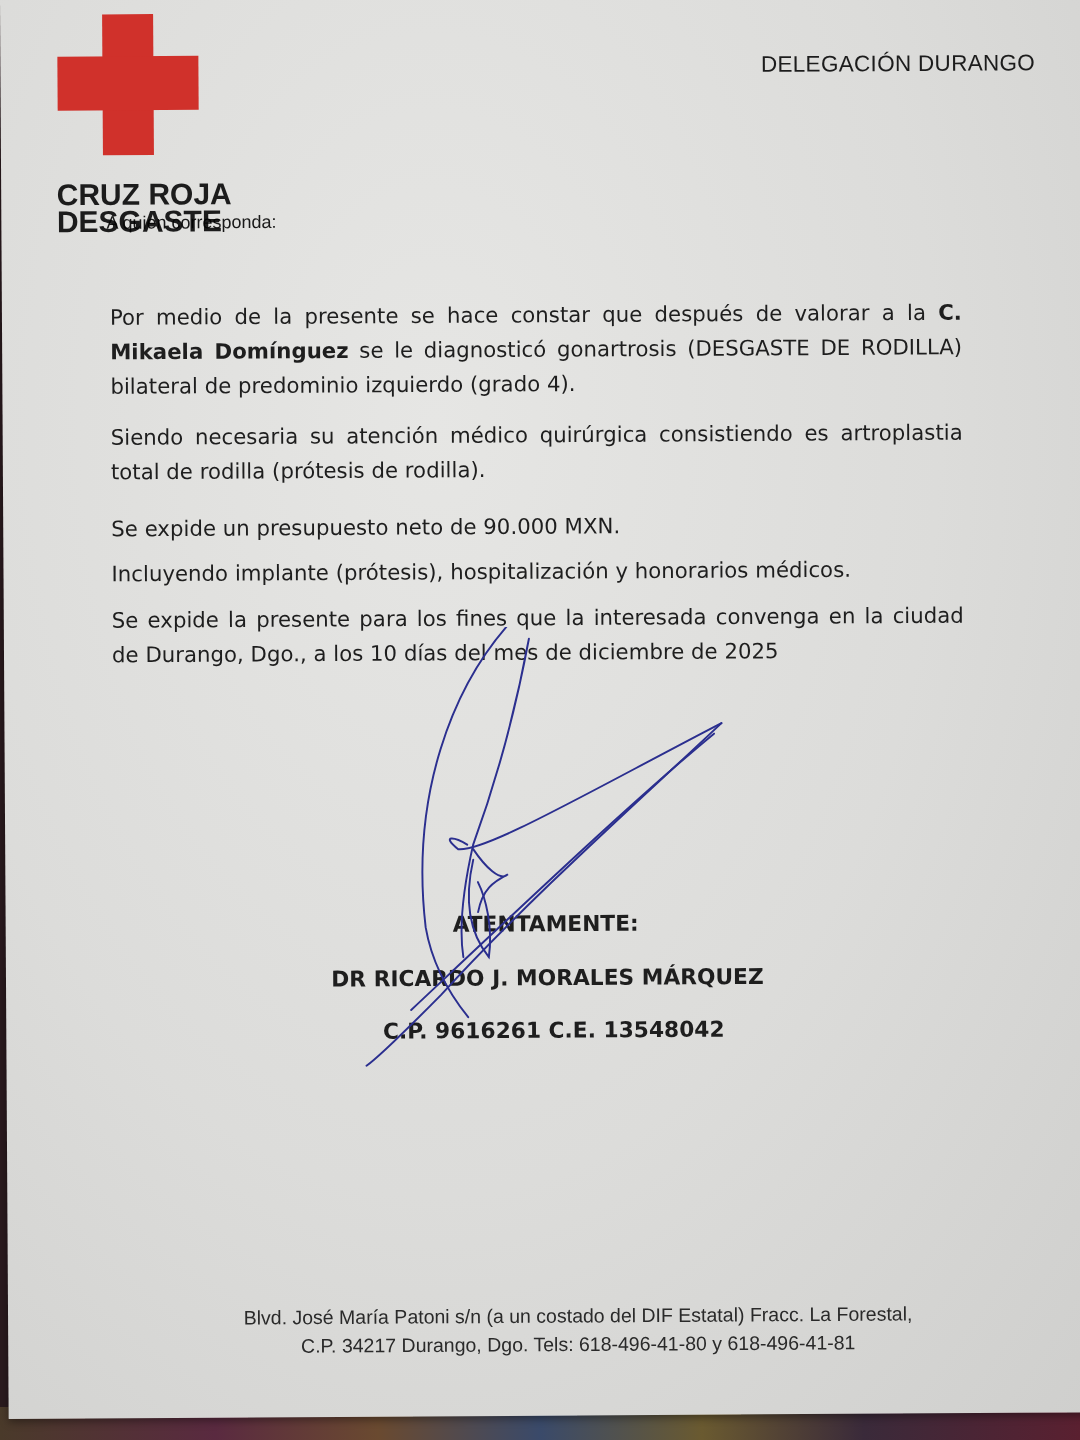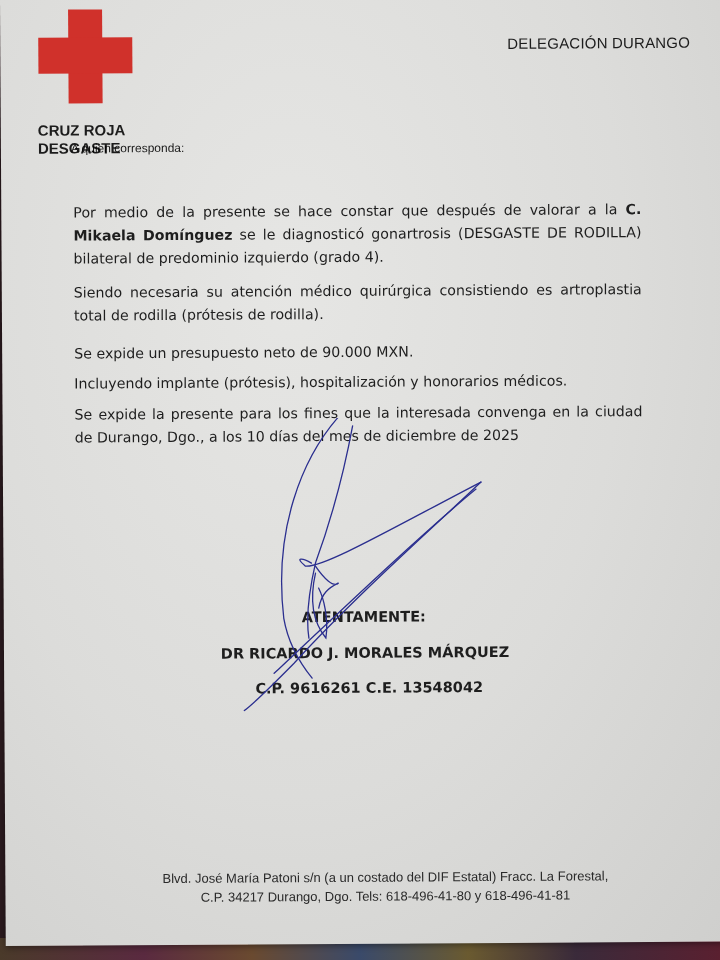--- a/index.html
+++ b/index.html
@@ -19,21 +19,21 @@
       transform: rotate(-0.35deg);
       box-shadow: 0 2px 6px rgba(0,0,0,0.4);
     }
     .cross { position: absolute; left: 38px; top: 10px; width: 94px; height: 94px; }
     .cross .v { position: absolute; left: 30px; top: 0; width: 34px; height: 94px; background: #d0312b; }
     .cross .h { position: absolute; left: 0; top: 28px; width: 94px; height: 36px; background: #d0312b; }
     .delegacion {
       position: absolute; left: 507px; top: 38px; font-size: 15px; color: #1c1c1c; letter-spacing: 0.2px;
     }
     .org-name {
-      position: absolute; left: 37px; top: 122px; font-size: 15px; font-weight: bold; color: #1c1c1c; line-height: 18px;
+      position: absolute; left: 37px; top: 122px; font-size: 20px; font-weight: bold; color: #1c1c1c; line-height: 18px;
     }
     .salutation {
       position: absolute; left: 70px; top: 140px; font-size: 12px; color: #1c1c1c; line-height: 18px;
       mix-blend-mode: multiply;
     }
     .body-text {
       position: absolute; left: 72px; width: 568px; font-size: 16px; color: #1e1e1e;
       font-family: "DejaVu Sans", sans-serif; font-size: 14.2px; line-height: 23px;
     }
     .justify { text-align: justify; text-align-last: left; }

